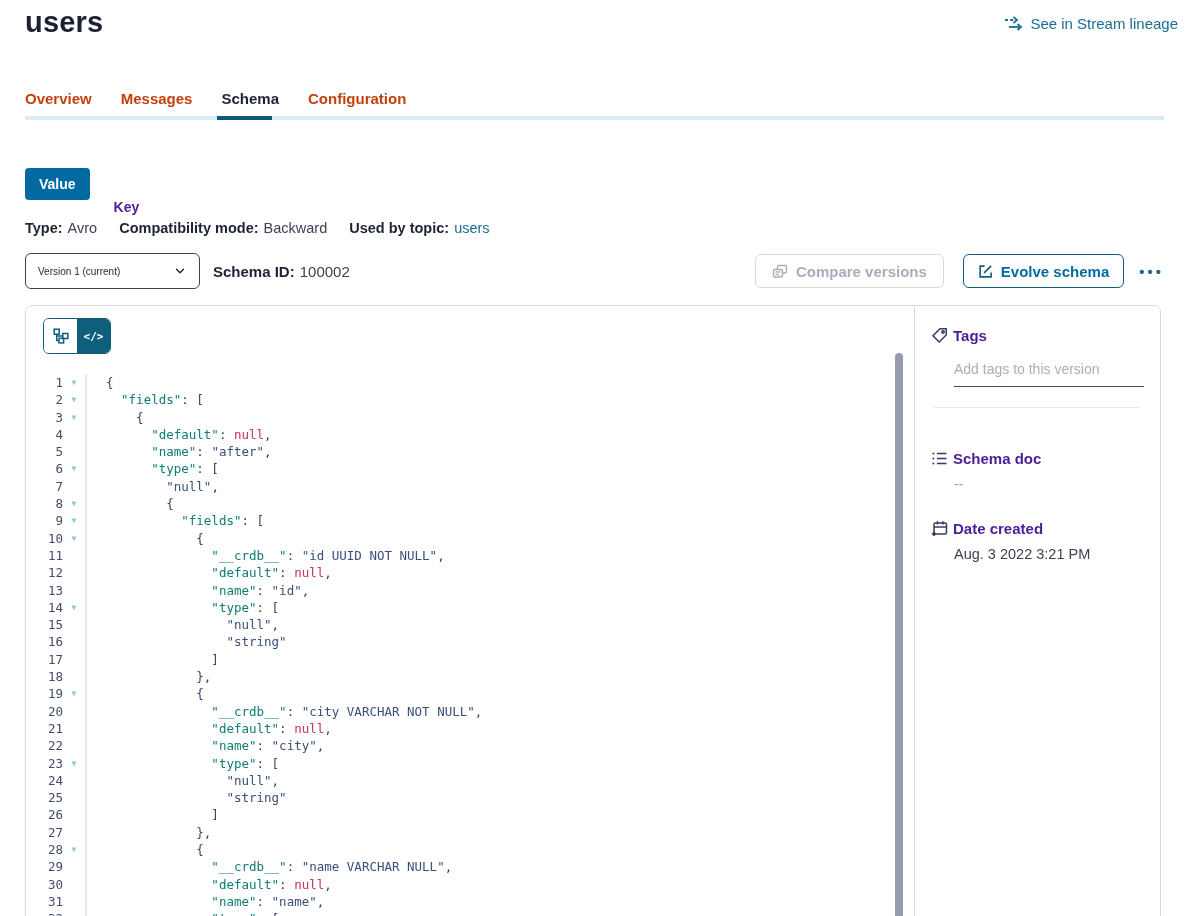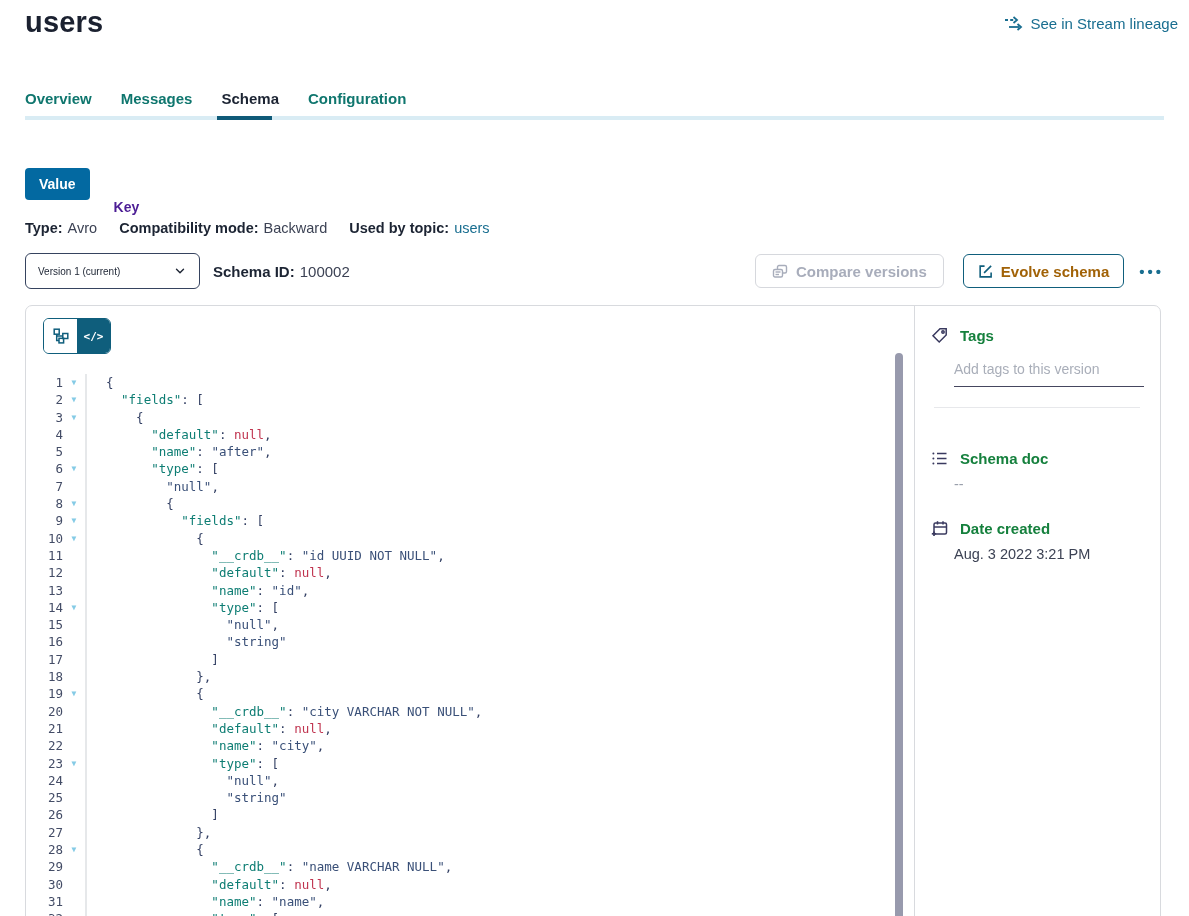--- a/index.html
+++ b/index.html
@@ -8,21 +8,21 @@
           font-family:"Liberation Sans",sans-serif; color:#1c2433;padding-left:36px; }
 
   
   .title { position:absolute; left:25px; top:6px; font-size:29px; font-weight:700; color:#1b2130; letter-spacing:.2px; }
   .lineage { position:absolute; right:11px; top:15px; display:flex; align-items:center; gap:7px;
              color:#196e90; font-size:15px; font-weight:400; cursor:pointer; }
 
   
   .tabs { position:absolute; left:25px; top:90px; right:25px; }
   .tabs-row { display:flex; gap:29px; }
-  .tab { font-size:15px; font-weight:600; color:#0f766e; line-height:18px; cursor:pointer; }
+  .tab { font-size:15px; font-weight:600; color:#c2410c; line-height:18px; cursor:pointer; }
   .tab.active { color:#1c2433; }
   .tabs-bar { margin-top:8px; height:4px; background:#d9ecf4; position:relative; }
   .tabs-bar .active-seg { position:absolute; left:192px; top:0; width:55px; height:4px; background:#0f5a78; }
 
   
   .seg-row { position:absolute; left:25px; top:152px; display:flex; align-items:center; gap:24px; }
   .btn-value { background:#0369a1; color:#fff; border:none; border-radius:4px; padding:8px 14px;
                font-size:14px; font-weight:600; font-family:inherit; cursor:pointer; }
   .btn-key { background:none; border:none; color:#4c1d95; font-size:14px; font-weight:600; font-family:inherit; cursor:pointer;margin-top:47px; }
 
@@ -38,21 +38,21 @@
                     display:flex; align-items:center; justify-content:space-between; padding:0 12px;
                     font-size:10px; color:#1c2433; cursor:pointer; background:#fff; }
   .schema-id { margin-left:13px; font-size:15px; }
   .schema-id b { font-weight:700; }
   .schema-id span { color:#3c4254; margin-left:5px; }
   .spacer { flex:1; }
   .btn-compare { height:34px; display:flex; align-items:center; gap:8px; padding:0 16px;
                  border:1px solid #d6d8dd; border-radius:6px; background:#fff; color:#a8adbb;
                  font-size:15px; font-weight:600; font-family:inherit; margin-right:19px; cursor:default; }
   .btn-evolve { height:34px; display:flex; align-items:center; gap:8px; padding:0 14px;
-                border:1px solid #0f5e7c; border-radius:6px; background:#fff; color:#a16207;
+                border:1px solid #0f5e7c; border-radius:6px; background:#fff; color:#0369a1;
                 font-size:15px; font-weight:700; font-family:inherit; margin-right:15px; cursor:pointer; }
   .btn-more { background:none; border:none; color:#196e90; font-size:15px; font-weight:700;
               letter-spacing:3px; cursor:pointer; font-family:inherit; }
 
   
   .panel { position:absolute; left:25px; top:305px; width:1136px; height:620px;
            border:1px solid #d8dade; border-radius:7px; display:flex; overflow:hidden; background:#fff; }
   .code-pane { width:894px; position:relative; }
   .view-toggle { position:absolute; left:17px; top:12px; display:flex; border:1.5px solid #0f5e7c;
                  border-radius:6px; overflow:hidden; }
@@ -68,21 +68,21 @@
   .fold { width:22px; text-align:center; color:#85cbe6; font-size:8px; flex:none; cursor:pointer; }
   .lt { border-left:2px solid #e6e8ea; padding-left:19px; white-space:pre; flex:1; }
   .tok-p { color:#323f63; }
   .tok-k { color:#0d7d73; }
   .tok-s { color:#3a5078; }
   .tok-n { color:#c03550; }
   .vscroll { position:absolute; right:11px; top:47px; bottom:5px; width:8px; border-radius:4px; background:#989aad; }
 
   
   .sidebar { flex:1; border-left:1px solid #d8dade; padding:21px 16px 0 16px; }
-  .side-head { display:flex; align-items:center; gap:12px; color:#15803d; font-size:15px; font-weight:700; }
+  .side-head { display:flex; align-items:center; gap:5px; color:#4c1d95; font-size:15px; font-weight:700; }
   .side-head svg { flex:none; }
   .tags-input { display:block; margin:17px 0 0 23px; width:190px; border:none; border-bottom:1px solid #45465f;
                 padding:0 0 9px 0; font-size:14px; color:#333; background:transparent; outline:none;
                 font-family:inherit; }
   .tags-input::placeholder { color:#a9aeb9; }
   .side-divider { margin:20px 0 0 3px; width:206px; border:none; border-top:1px solid #e7e8eb; }
   .sec-doc { margin-top:42px; }
   .sec-date { margin-top:28px; }
   .side-value { margin:9px 0 0 23px; font-size:14.5px; color:#3c4254; }
   .side-value.muted { color:#9aa0ac; }

